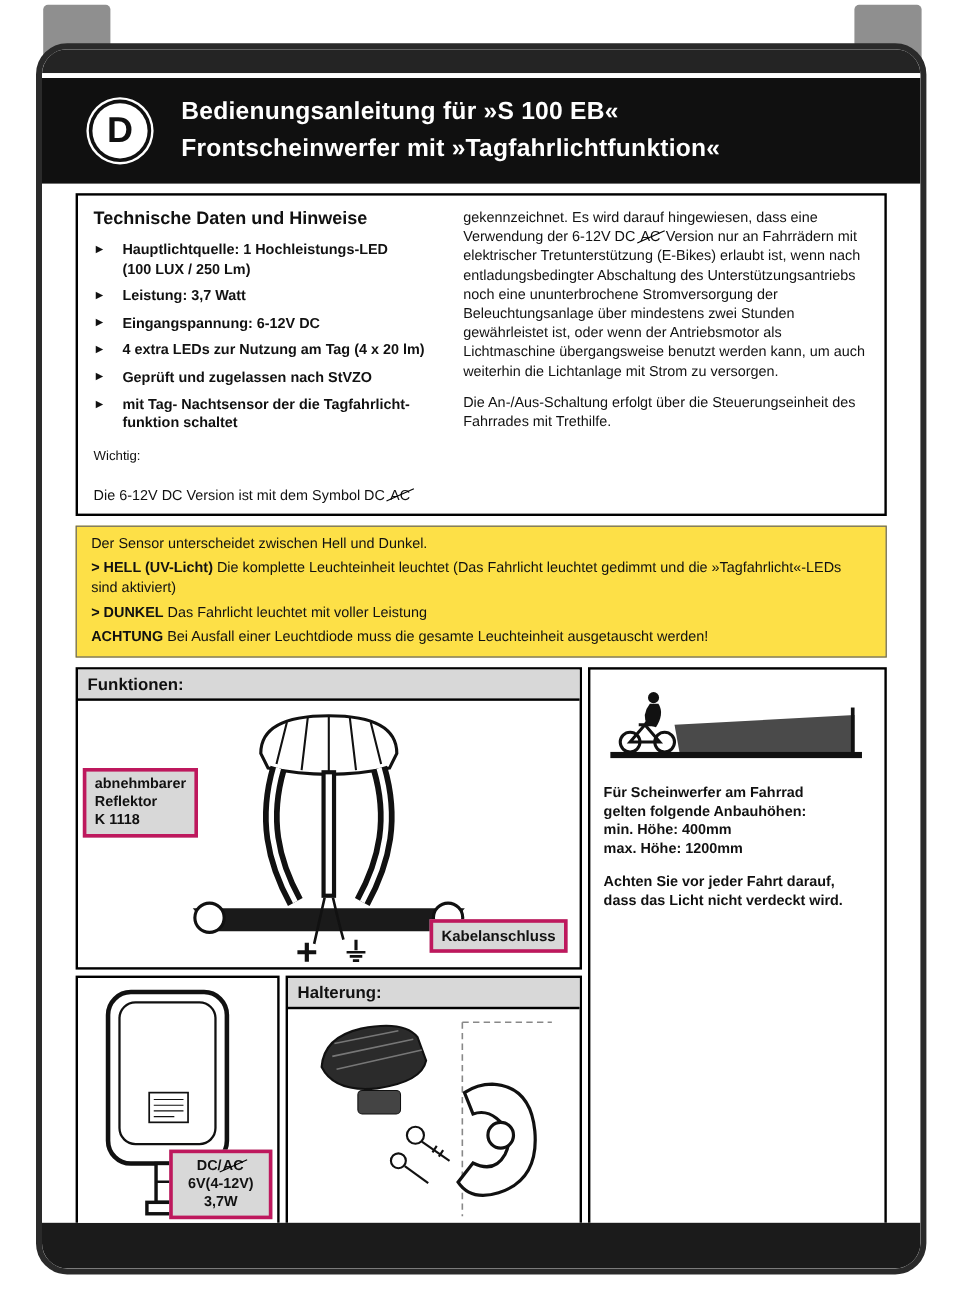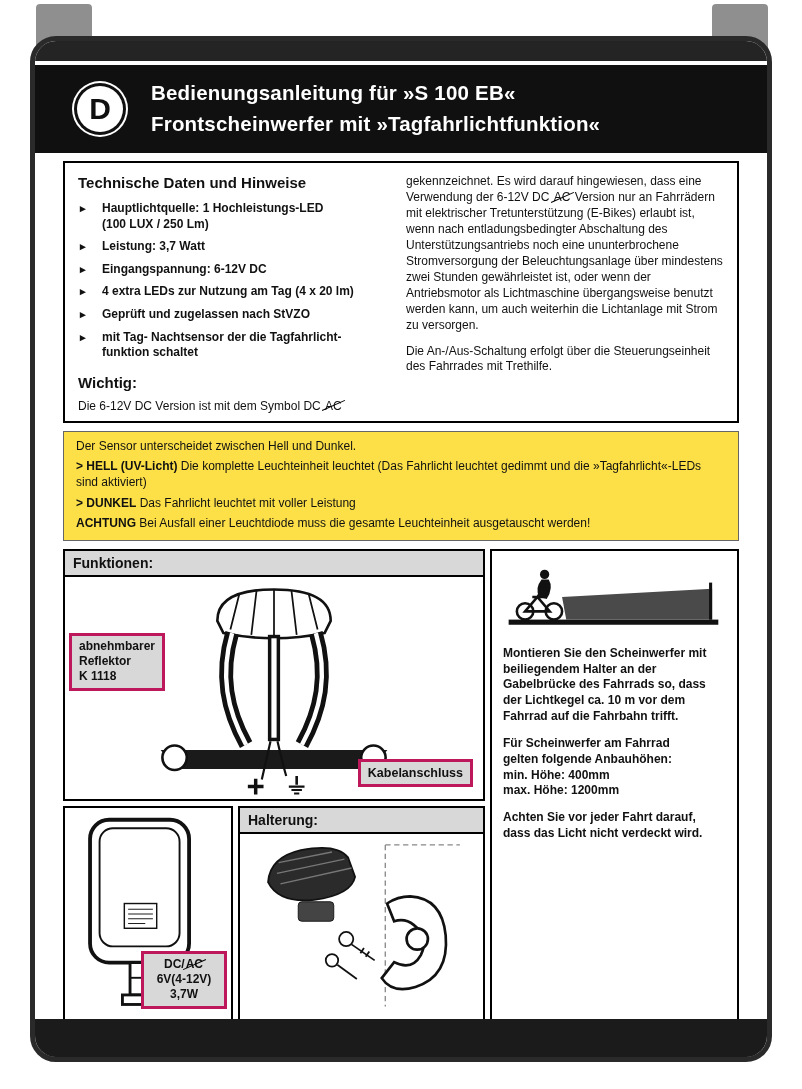--- a/index.html
+++ b/index.html
@@ -17,28 +17,28 @@
   .header-band{height:88px;background:#101010;flex:none;display:flex;align-items:center;gap:28px;padding-left:42px;}
   .d-badge{width:46px;height:46px;border-radius:50%;background:#fff;color:#101010;font-weight:bold;font-size:30px;
            display:flex;align-items:center;justify-content:center;flex:none;
            box-shadow:0 0 0 3px #101010,0 0 0 5px #fff;}
   .titles{color:#fff;font-weight:bold;font-size:20.5px;line-height:1.5;letter-spacing:.2px;}
 
   .content{flex:1;padding:4px 28px 0;overflow:hidden;}
   .footer-band{height:38px;background:#1b1b1b;flex:none;}
 
   
-  .tech-box{border:2px solid #000;display:flex;gap:28px;padding:11px 13px 8px;box-sizing:border-box;margin-top:4px;}
+  .tech-box{border:2px solid #000;display:flex;gap:8px;padding:11px 13px 8px;box-sizing:border-box;margin-top:4px;}
   .tech-left{width:300px;flex:none;}
   .tech-left h2{font-size:15px;margin:0 0 10px;font-weight:bold;}
   .tech-left ul{list-style:none;margin:0;padding:0;}
   .tech-left li{position:relative;padding-left:24px;font-weight:bold;font-size:12px;line-height:1.3;margin-bottom:7px;}
   .bmark{position:absolute;left:2px;top:0;font-size:11px;}
   .btxt{white-space:pre-line;}
-  .wichtig{font-weight:bold;font-size:15px;margin:13px 0 8px;}
+  .wichtig{font-weight:normal;font-size:11px;margin:13px 0 20px;}
   .wtext{font-size:12px;margin:0;}
   .tech-right{flex:1;font-size:12px;line-height:1.33;}
   .tech-right p{margin:0 0 10px;}
 
   .struck{position:relative;display:inline-block;padding:0 1px;}
   .struck::after{content:"";position:absolute;left:-3px;right:-3px;top:46%;height:0;
                  border-top:1.6px solid #000;transform:rotate(-24deg);}
 
   
   .sensor-box{margin-top:8px;border:1px solid #666;background:#fde047;padding:7px 12px 8px;font-size:12px;line-height:1.3;}
@@ -205,21 +205,20 @@
                 <circle cx="18" cy="50" r="8"></circle>
                 <circle cx="46" cy="50" r="8"></circle>
                 <path d="M18 50 L30 36 L42 50 Z M30 36 L35 29 M25 36 h12"></path>
               </g>
               <g fill="#111">
                 <circle cx="37" cy="14" r="4.5"></circle>
                 <path d="M34 19 q-7 9 -2 17 l7 2 q7 -11 2 -19 z"></path>
               </g>
             </svg>
           </div>
-          <p>Montieren Sie den Scheinwerfer mit beiliegendem Halter an der Gabelbrücke des Fahrrads so, dass der Lichtkegel ca. 10 m vor dem Fahrrad auf die Fahrbahn trifft.</p>
           <p class="pre">Für Scheinwerfer am Fahrrad
 gelten folgende Anbauhöhen:
 min. Höhe: 400mm
 max. Höhe: 1200mm</p>
           <p>Achten Sie vor jeder Fahrt darauf, dass das Licht nicht verdeckt wird.</p>
         </div>
       </div>
 
     </div>
 

